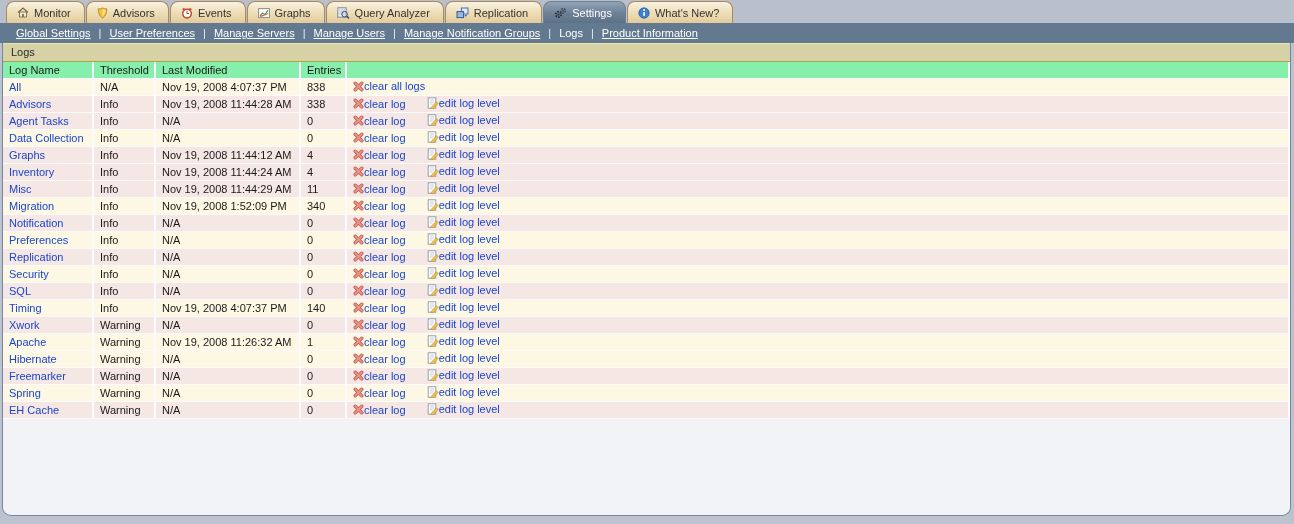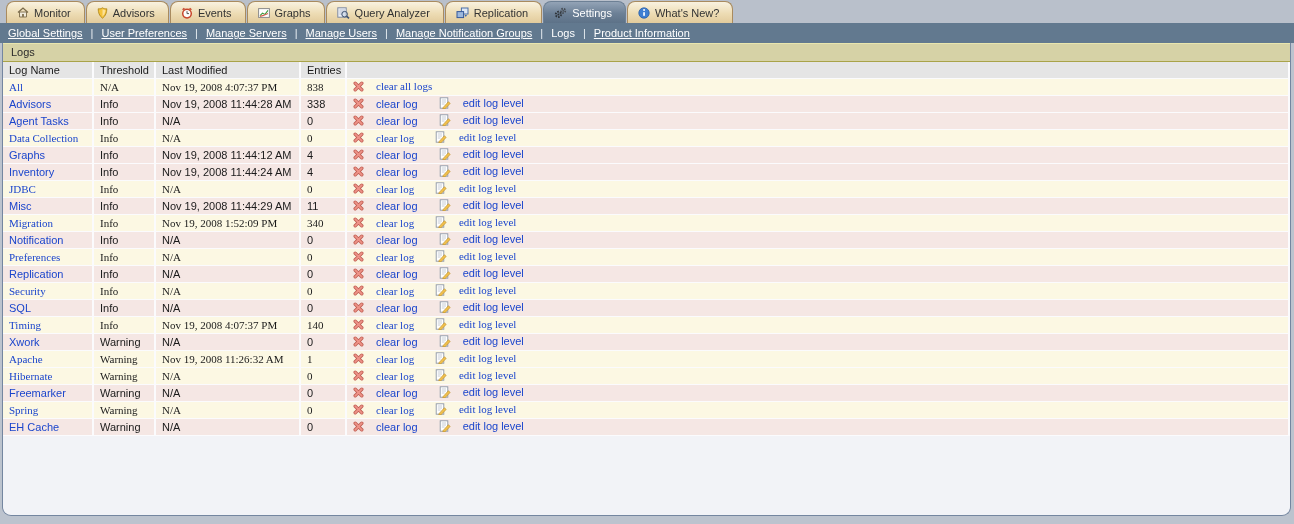--- a/index.html
+++ b/index.html
@@ -24,21 +24,21 @@
     color:#333;cursor:pointer;white-space:nowrap;
   }
   .tab.active{
     background:linear-gradient(#93a3b6 0%,#6c8096 55%,#5d7288 100%);
     border-color:#6d8095;color:#fff;align-items:center;
   }
   .tab .ticon{display:inline-flex;align-items:center;}
   
   .navbar{
     height:20px;background:#62798f;
-    display:flex;align-items:center;padding-left:8px;
+    display:flex;align-items:center;padding-left:16px;
     color:#fff;
   }
   .navlink{color:#fff;text-decoration:underline;cursor:pointer;white-space:nowrap;}
   .navlink.current{text-decoration:none;cursor:default;}
   .navsep{margin:0 8px;color:#e8edf2;}
   
   .panel{
     margin:0 3px 0 2px;height:473px;
     background:#f2f3f7;
     border:1px solid #7486a0;border-top:none;
@@ -58,25 +58,25 @@
   col.c-name{width:91px;}
   col.c-threshold{width:62px;}
   col.c-modified{width:145px;}
   col.c-entries{width:46px;}
   th,td{
     height:17px;box-sizing:border-box;
     padding:1px 6px;text-align:left;vertical-align:middle;
     border-right:2px solid #fbfbfd;border-bottom:1px solid #fbfbfd;
     font-weight:normal;white-space:nowrap;overflow:hidden;
   }
-  thead th{background:#e5e5e5;color:#1a1a1a;}
-  tr.odd td{background:#fcf8e3;font-family:Liberation Serif, serif;}
+  thead th{background:#86efac;color:#1a1a1a;}
+  tr.odd td{background:#fcf8e3;}
   tr.even td{background:#f5e7e4;}
   a.tlink{color:#1b45cc;text-decoration:none;cursor:pointer;}
-  .action{display:inline-flex;align-items:center;gap:12px;cursor:pointer;}
+  .action{display:inline-flex;align-items:center;gap:0;cursor:pointer;}
   .action-edit{margin-left:18px;}
   .cellval{color:#1a1a1a;}
 </style>
 </head>
 <body>
 
 <div class="tabstrip">
 
   <div class="tab">
     <span class="ticon">
@@ -330,43 +330,20 @@
       <span class="action action-edit">
         <svg width="12" height="12" viewBox="0 0 12 12">
                 <rect x="1.2" y="0.8" width="7.6" height="10.4" fill="#fff" stroke="#8d96a5" stroke-width="0.9"></rect>
                 <path d="M2.8 3 H7 M2.8 5 H7 M2.8 7 H5.6" stroke="#b9c0cc" stroke-width="0.8"></path>
                 <path d="M4.2 10.4 L9.4 4.8 L11.2 6.4 L6 11.8 L3.8 11.9 Z" fill="#f2c14e" stroke="#b98a1e" stroke-width="0.6"></path>
               </svg>
         <a class="tlink f-edit">edit log level</a>
       </span>
     </td>
   </tr>
-        <tr class="odd">
-    <td><a class="tlink f-name">JDBC</a></td>
-    <td class="cellval f-threshold">Info</td>
-    <td class="cellval f-modified">N/A</td>
-    <td class="cellval f-entries">0</td>
-    <td>
-      <span class="action action-clear">
-        <svg width="11" height="11" viewBox="0 0 11 11">
-                <path d="M2.2 2.2 L8.8 8.8 M8.8 2.2 L2.2 8.8" stroke="#c05f54" stroke-width="3.4" stroke-linecap="round"></path>
-                <path d="M2.2 2.2 L8.8 8.8 M8.8 2.2 L2.2 8.8" stroke="#ee9388" stroke-width="1.8" stroke-linecap="round"></path>
-              </svg>
-        <a class="tlink f-clear">clear log</a>
-      </span>
-      <span class="action action-edit">
-        <svg width="12" height="12" viewBox="0 0 12 12">
-                <rect x="1.2" y="0.8" width="7.6" height="10.4" fill="#fff" stroke="#8d96a5" stroke-width="0.9"></rect>
-                <path d="M2.8 3 H7 M2.8 5 H7 M2.8 7 H5.6" stroke="#b9c0cc" stroke-width="0.8"></path>
-                <path d="M4.2 10.4 L9.4 4.8 L11.2 6.4 L6 11.8 L3.8 11.9 Z" fill="#f2c14e" stroke="#b98a1e" stroke-width="0.6"></path>
-              </svg>
-        <a class="tlink f-edit">edit log level</a>
-      </span>
-    </td>
-  </tr>
         <tr class="even">
     <td><a class="tlink f-name">Misc</a></td>
     <td class="cellval f-threshold">Info</td>
     <td class="cellval f-modified">Nov 19, 2008 11:44:29 AM</td>
     <td class="cellval f-entries">11</td>
     <td>
       <span class="action action-clear">
         <svg width="11" height="11" viewBox="0 0 11 11">
                 <path d="M2.2 2.2 L8.8 8.8 M8.8 2.2 L2.2 8.8" stroke="#c05f54" stroke-width="3.4" stroke-linecap="round"></path>
                 <path d="M2.2 2.2 L8.8 8.8 M8.8 2.2 L2.2 8.8" stroke="#ee9388" stroke-width="1.8" stroke-linecap="round"></path>

